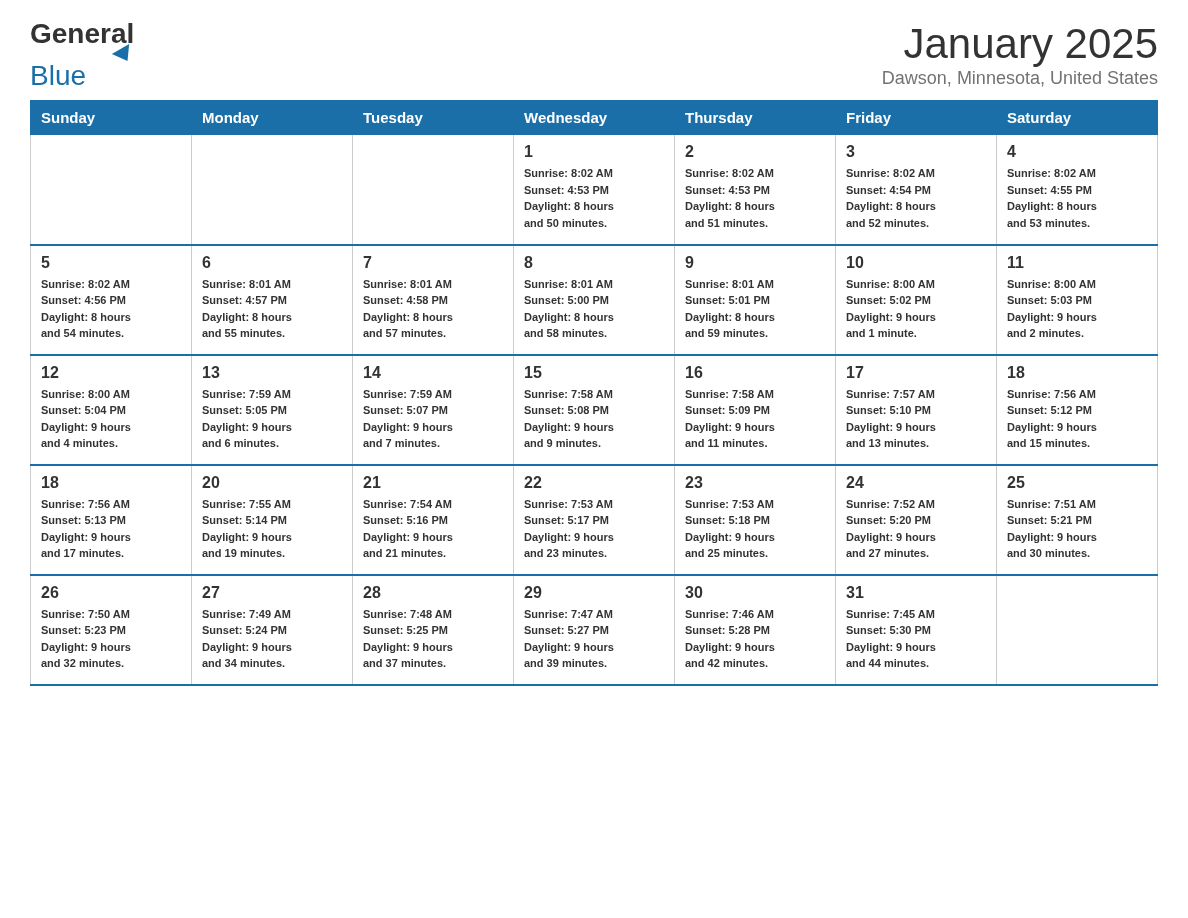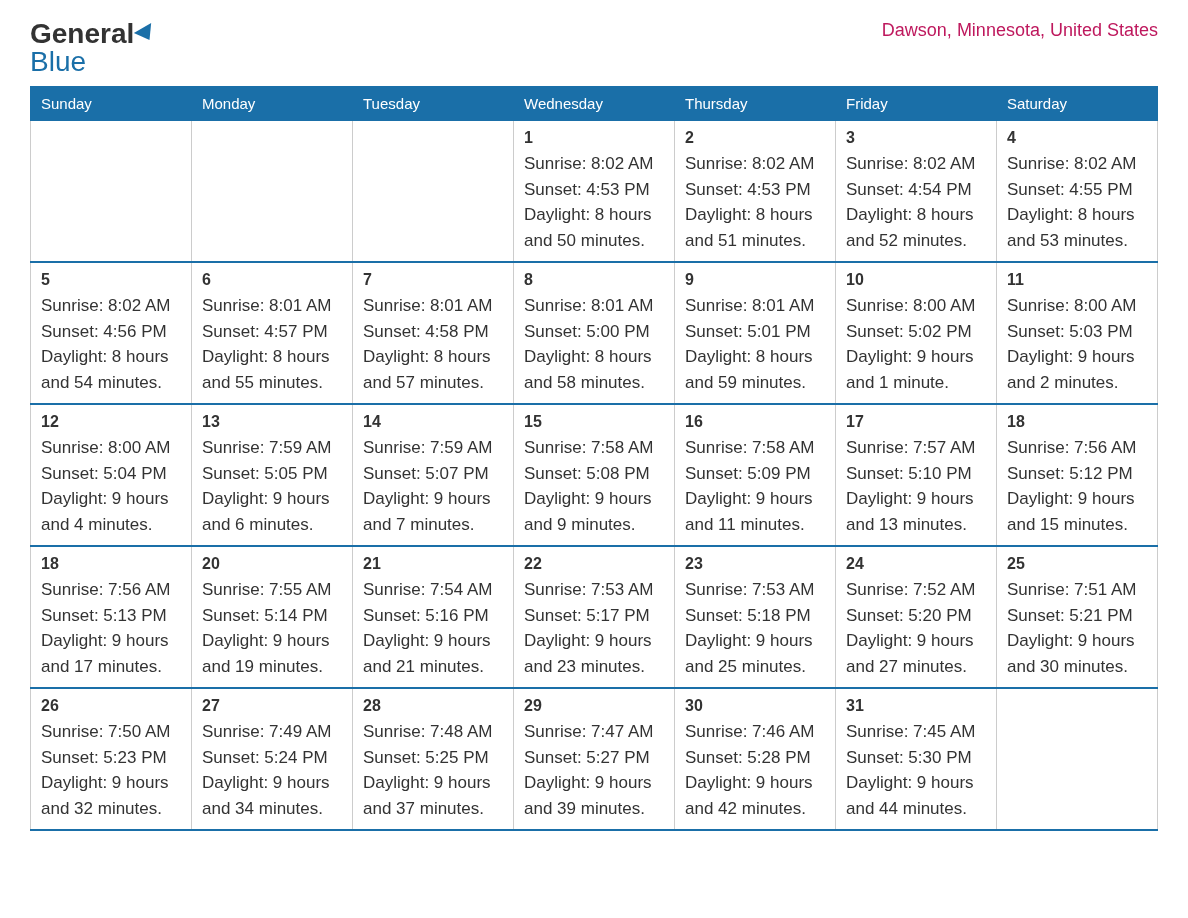--- a/index.html
+++ b/index.html
@@ -39,46 +39,47 @@
       height: 0;
       border-left: 10px solid transparent;
       border-right: 10px solid transparent;
       border-top: 14px solid #1a6fa8;
       margin-left: 2px;
       vertical-align: middle;
       transform: rotate(-30deg);
     }
     .logo-top-row {
       display: flex;
-      align-items: center;
+      align-items: flex-end;
+      flex-direction: column;
     }
     .title-section {
       text-align: right;
     }
     .month-title {
       font-size: 42px;
       font-weight: normal;
       color: #333;
     }
     .location {
       font-size: 18px;
-      color: #be185d;
+      color: #737373;
     }
     .calendar {
       width: 100%;
       border-collapse: collapse;
       margin-top: 10px;
     }
     .calendar th {
       background-color: #1a6fa8;
       color: white;
       padding: 8px 10px;
       text-align: left;
       font-size: 15px;
-      font-weight: normal;
+      font-weight: bold;
       border: 1px solid #1a6fa8;
     }
     .calendar td {
       vertical-align: top;
       padding: 8px 10px;
       border: 1px solid #ccc;
       width: 14.28%;
       font-size: 13px;
       color: #333;
       min-height: 110px;
@@ -87,43 +88,45 @@
     .calendar td.empty {
       background: #fff;
     }
     .day-number {
       font-size: 16px;
       font-weight: bold;
       margin-bottom: 4px;
       color: #333;
     }
     .day-info {
-      font-size: 17px;
+      font-size: 11px;
       line-height: 1.5;
       color: #333;
+      font-weight: bold;
     }
     .calendar tbody tr td {
       border-bottom: 2px solid #1a6fa8;
     }
     .calendar tbody tr td:first-child {
       border-left: 1px solid #ccc;
     }
   </style>
 </head>
 <body>
 
 <div class="header">
   <div class="logo">
     <div class="logo-top-row">
       <span class="logo-general">General</span>
       <span class="logo-arrow"></span>
     </div>
     <span class="logo-blue">Blue</span>
   </div>
   <div class="title-section">
+    <div class="month-title">January 2025</div>
     <div class="location">Dawson, Minnesota, United States</div>
   </div>
 </div>
 
 <table class="calendar">
   <thead>
     <tr>
     <th>Sunday</th>
         <th>Monday</th>
         <th>Tuesday</th>

